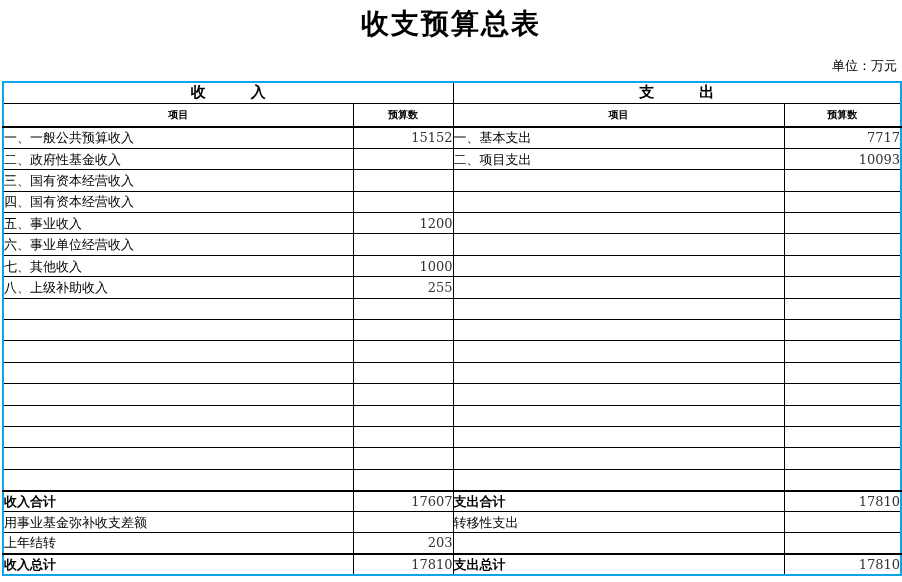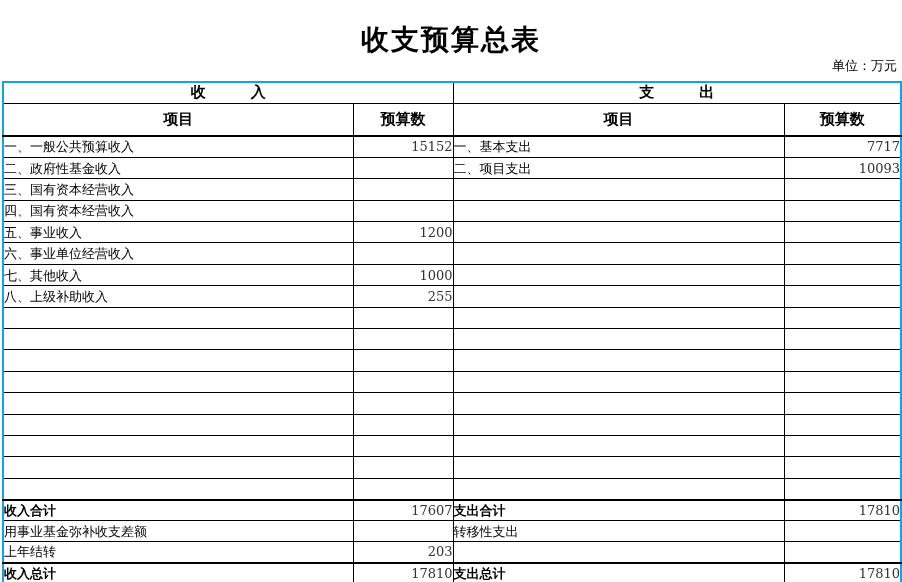--- a/index.html
+++ b/index.html
@@ -10,21 +10,21 @@
     font-family: "DejaVu Sans", "Liberation Sans", sans-serif;
     color: #000;
   }
   .page {
     position: relative;
     width: 902px; height: 582px;
     overflow: hidden;
   }
   .doc-title {
     margin: 0;
-    padding-top: 25px;
+    padding-top: 9px;
     text-align: center;
     font-size: 28px;
     font-weight: bold;
     letter-spacing: 2px;
     line-height: 1.1;
   }
   .unit-note {
     position: absolute;
     top: 58px;
     right: 5px;
@@ -49,24 +49,24 @@
     font-size: 13px;
     line-height: 1;
   }
   tr.section-header td {
     height: 21px;
     text-align: center;
     font-weight: bold;
     font-size: 15px;
   }
   tr.col-header td {
-    height: 33px;
+    height: 24px;
     text-align: center;
     font-weight: bold;
-    font-size: 15px;
+    font-size: 10px;
     border-bottom-width: 2px;
   }
   tr.data-row td { height: 21.4px; }
   tr.extra-row td { height: 21px; }
   tr.subtotal-row td, tr.total-row td {
     height: 21px;
     border-top-width: 2px;
   }
   td.item {
     text-align: left;

